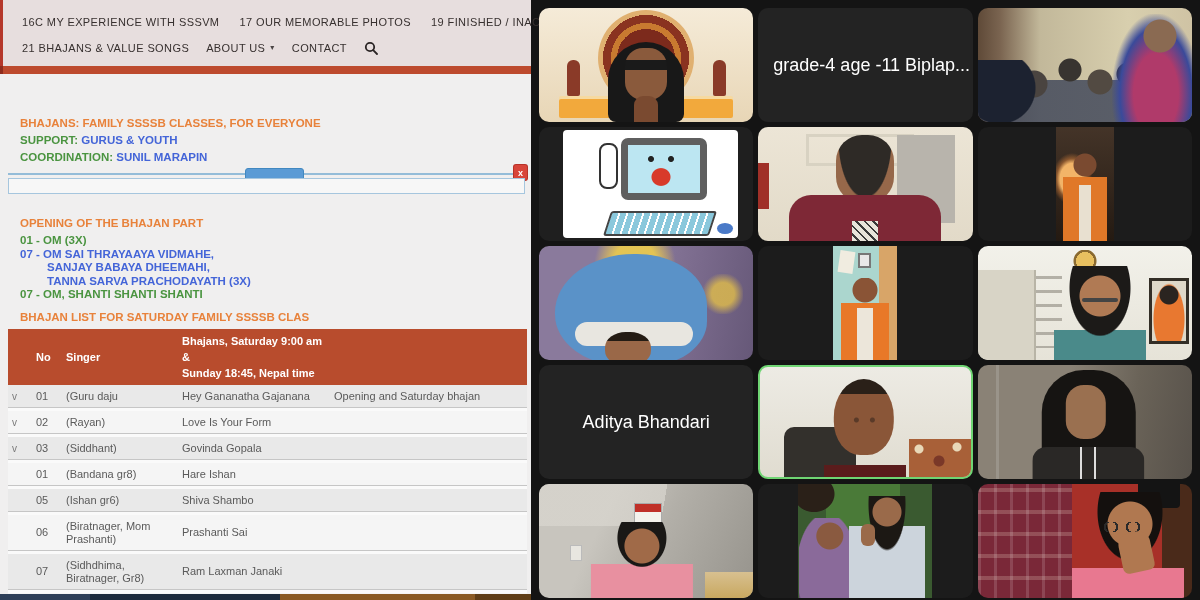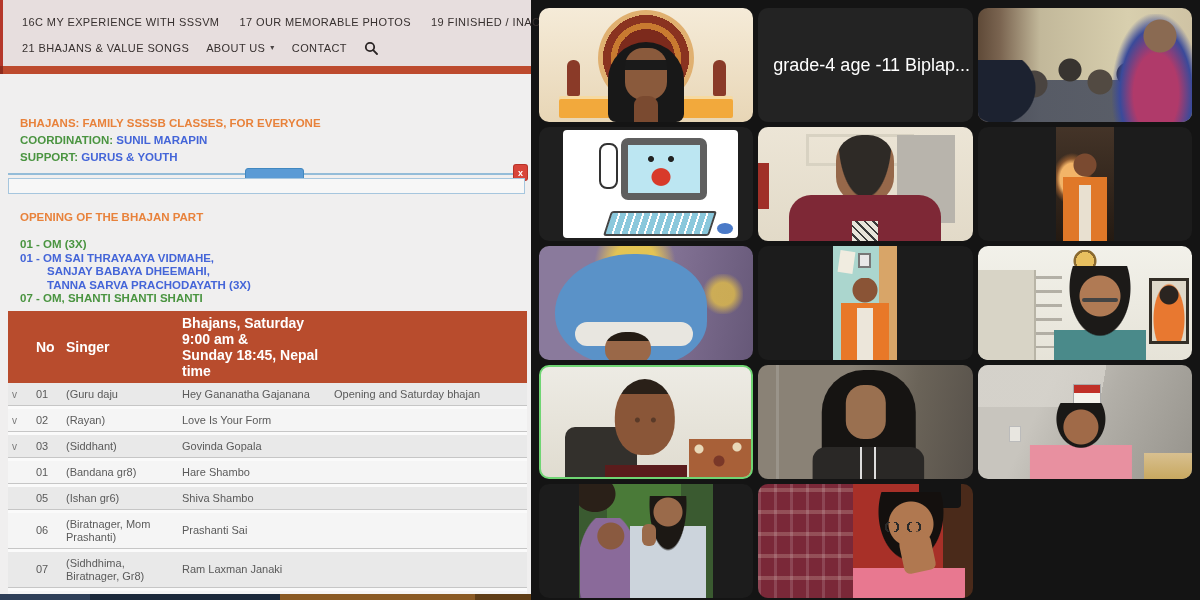--- a/index.html
+++ b/index.html
@@ -29,33 +29,33 @@
   .player{position:relative;height:32px;margin-top:1px}
   .track{position:absolute;left:0;right:1px;top:8px;height:2px;background:#94bcd8}
   .handle{position:absolute;left:237px;top:3px;width:57px;height:11px;background:#5b9bd5;
           border:1px solid #4288c0;border-radius:3px;cursor:pointer}
   .closex{position:absolute;right:0;top:0;width:13px;height:15px;background:#d8453a;
           color:#fff;font-size:9px;font-weight:bold;display:flex;align-items:center;
           justify-content:center;border-radius:2px;cursor:pointer;box-shadow:0 0 0 1px #b83228}
   .pbox{position:absolute;left:0;right:2px;top:13px;height:14px;background:#f7f7f7;
         border:1px solid #a6c6de}
 
-  .opening-title{margin-top:13px}
-  .olist{margin:14px 0 0 12px;font-weight:bold;font-size:11.5px;line-height:13.5px}
+  .opening-title{margin-top:19px}
+  .olist{margin:4px 0 0 12px;font-weight:bold;font-size:11.5px;line-height:13.5px}
   .olist div{white-space:nowrap}
   .olist .green{color:#4a9440}.olist .blue{color:#4465d8}
   .olist .indent{padding-left:27px}
   .list-title{margin-top:8px}
 
   
   .btable{width:519px;border-collapse:collapse;margin-top:5px;font-size:11px;color:#5a5a5a;
           table-layout:fixed}
   .btable col.c1{width:24px}.btable col.c2{width:30px}.btable col.c3{width:116px}
   .btable col.c4{width:152px}
-  .btable th{background:#b84c2d;color:#fff;text-align:left;font-size:14px;font-weight:bold;
+  .btable th{background:#b84c2d;color:#fff;text-align:left;font-size:11px;font-weight:bold;
              padding:4px 4px;line-height:16px;white-space:pre-line;vertical-align:middle}
   .btable td{padding:5px 4px;line-height:13px;vertical-align:middle;
              border-bottom:3px solid #fafafa;box-shadow:inset 0 -1px 0 #c6c6c6}
   .btable tr.odd td{background:#e9e9e9}
   .btable tr.even td{background:#f5f5f5}
   .btable td.check{color:#7a7a7a;font-size:10px}
 
   .deskstrip{position:absolute;bottom:0;left:0;width:531px;height:6px;
      background:linear-gradient(90deg,#2e3f58 0 90px,#1c2a3c 90px 280px,
                 #8a5a24 280px 475px,#5f3d16 475px 531px)}
@@ -286,43 +286,44 @@
             <line x1="9.2" y1="9.2" x2="13" y2="13" stroke="#2a2424" stroke-width="1.8" stroke-linecap="round"></line>
           </svg>
         </span>
       </div>
   </div>
   <div class="rustbar"></div>
 
   <div class="content">
     <div class="hline orange program">BHAJANS: FAMILY SSSSB CLASSES, FOR EVERYONE</div>
     <div class="hline mt3">
+      <span class="lab-green">SUPPORT:</span>
+      <span class="val-blue">GURUS &amp; YOUTH</span>
+    </div>
+    <div class="hline mt3">
       <span class="lab-green">COORDINATION:</span>
       <span class="val-blue">SUNIL MARAPIN</span>
-    </div>
-    <div class="hline mt3">
-      <span class="lab-green">SUPPORT:</span>
-      <span class="val-blue">GURUS &amp; YOUTH</span>
     </div>
 
     <div class="player">
       <div class="track"></div>
       <div class="handle"></div>
       <div class="closex">x</div>
       <div class="pbox"></div>
     </div>
 
     <div class="hline orange opening-title">OPENING OF THE BHAJAN PART</div>
     <div class="olist" id="opening-list">
         <div class="green">01 - OM (3X)</div>
-        <div class="blue">01 - OM SAI THRAYAAYA VIDMAHE,</div>
+        <div class="blue">07 - OM SAI THRAYAAYA VIDMAHE,</div>
         <div class="blue indent">SANJAY BABAYA DHEEMAHI,</div>
         <div class="blue indent">TANNA SARVA PRACHODAYATH (3X)</div>
         <div class="green">07 - OM, SHANTI SHANTI SHANTI</div>
       </div>
+    <div class="hline orange list-title">BHAJAN LIST FOR SATURDAY FAMILY SSSSB CLAS</div>
 
     <table class="btable" id="bhajan-table">
       <colgroup>
           <col class="c1">
           <col class="c2">
           <col class="c3">
           <col class="c4">
           <col class="c5">
         </colgroup>
       <thead>
@@ -354,21 +355,21 @@
             <td class="check">v</td>
             <td class="">03</td>
             <td class="">(Siddhant)</td>
             <td class="">Govinda Gopala</td>
             <td class=""></td>
           </tr>
           <tr class="even">
             <td class="check"></td>
             <td class="">01</td>
             <td class="">(Bandana gr8)</td>
-            <td class="">Hare Shambo</td>
+            <td class="">Hare Ishan</td>
             <td class=""></td>
           </tr>
           <tr class="odd">
             <td class="check"></td>
             <td class="">05</td>
             <td class="">(Ishan gr6)</td>
             <td class="">Shiva Shambo</td>
             <td class=""></td>
           </tr>
           <tr class="even">
@@ -467,20 +468,29 @@
       <div class="p6"></div>
     </div>
     <div class="tile scene-saibaba">
       <div class="p1"></div>
       <div class="p2"></div>
       <div class="p3"></div>
       <div class="p4"></div>
       <div class="p5"></div>
       <div class="p6"></div>
     </div>
+    <div class="tile scene-text-center">
+      <div class="p1"></div>
+      <div class="p2"></div>
+      <div class="p3"></div>
+      <div class="p4"></div>
+      <div class="p5"></div>
+      <div class="p6"></div>
+      <div class="tlabel center">Aditya Bhandari</div>
+    </div>
     <div class="tile scene-active-boy active">
       <div class="p1"></div>
       <div class="p2"></div>
       <div class="p3"></div>
       <div class="p4"></div>
       <div class="p5"></div>
       <div class="p6"></div>
     </div>
     <div class="tile scene-hoodie-girl">
       <div class="p1"></div>

